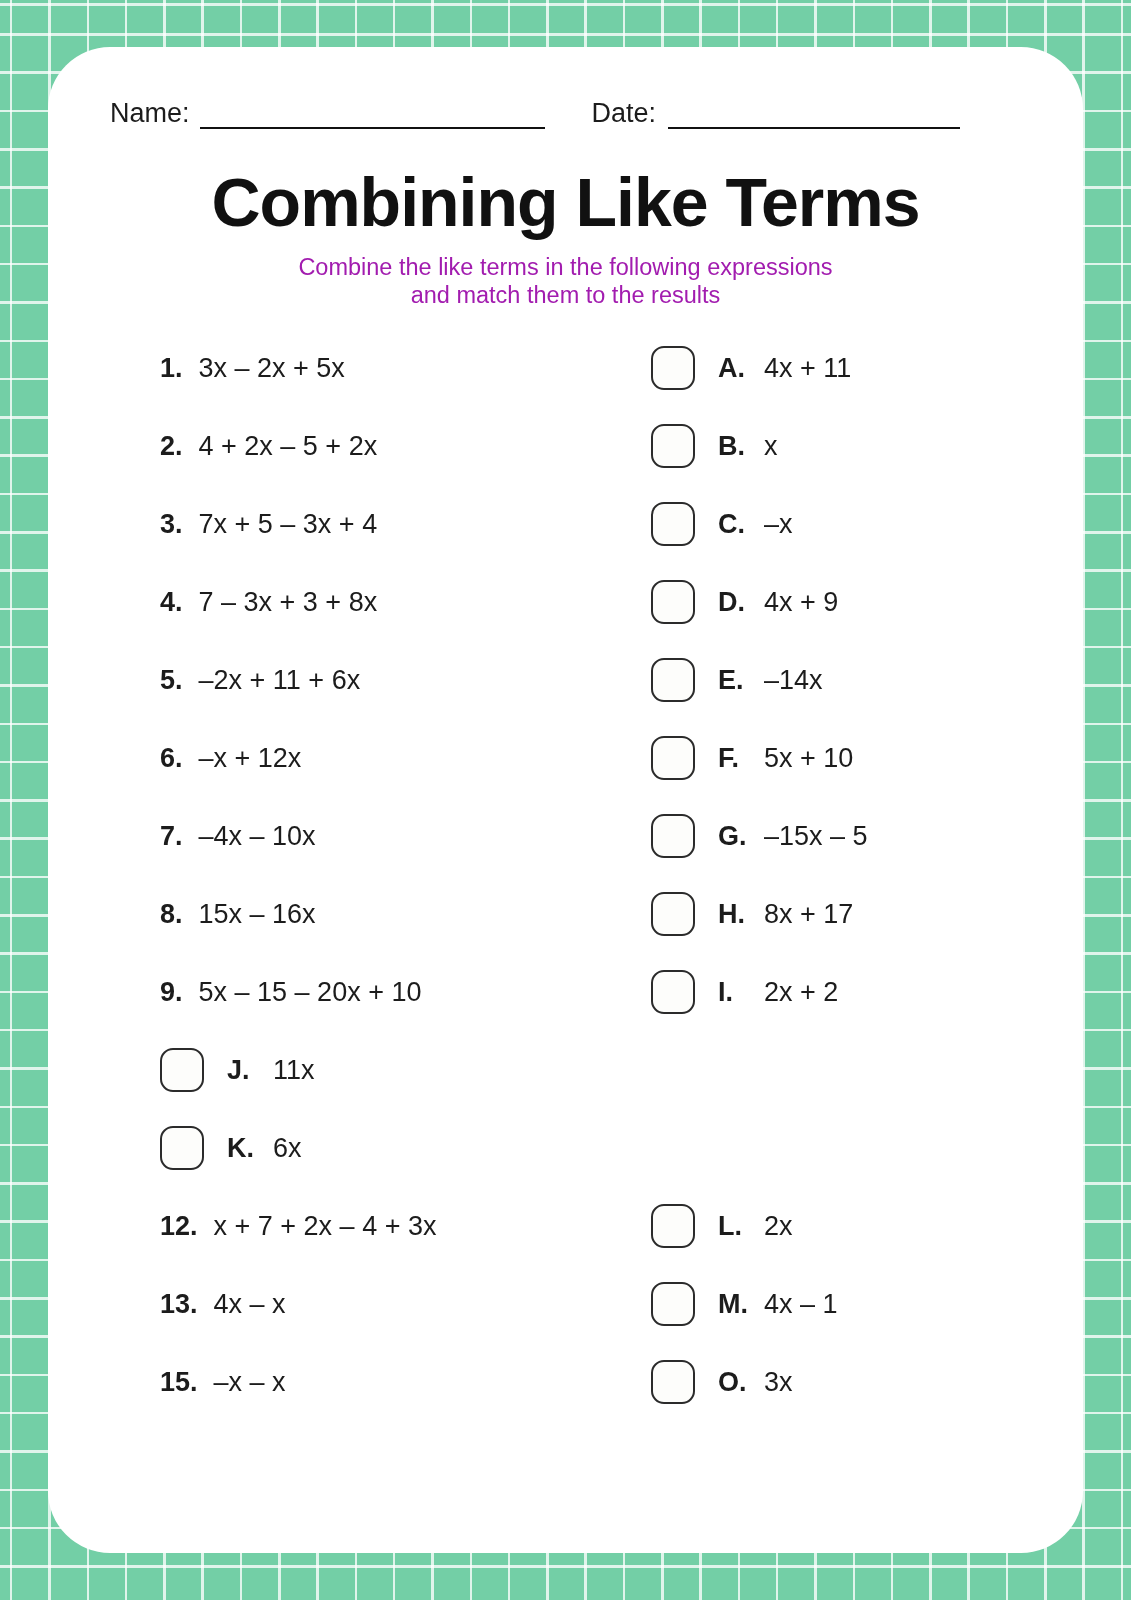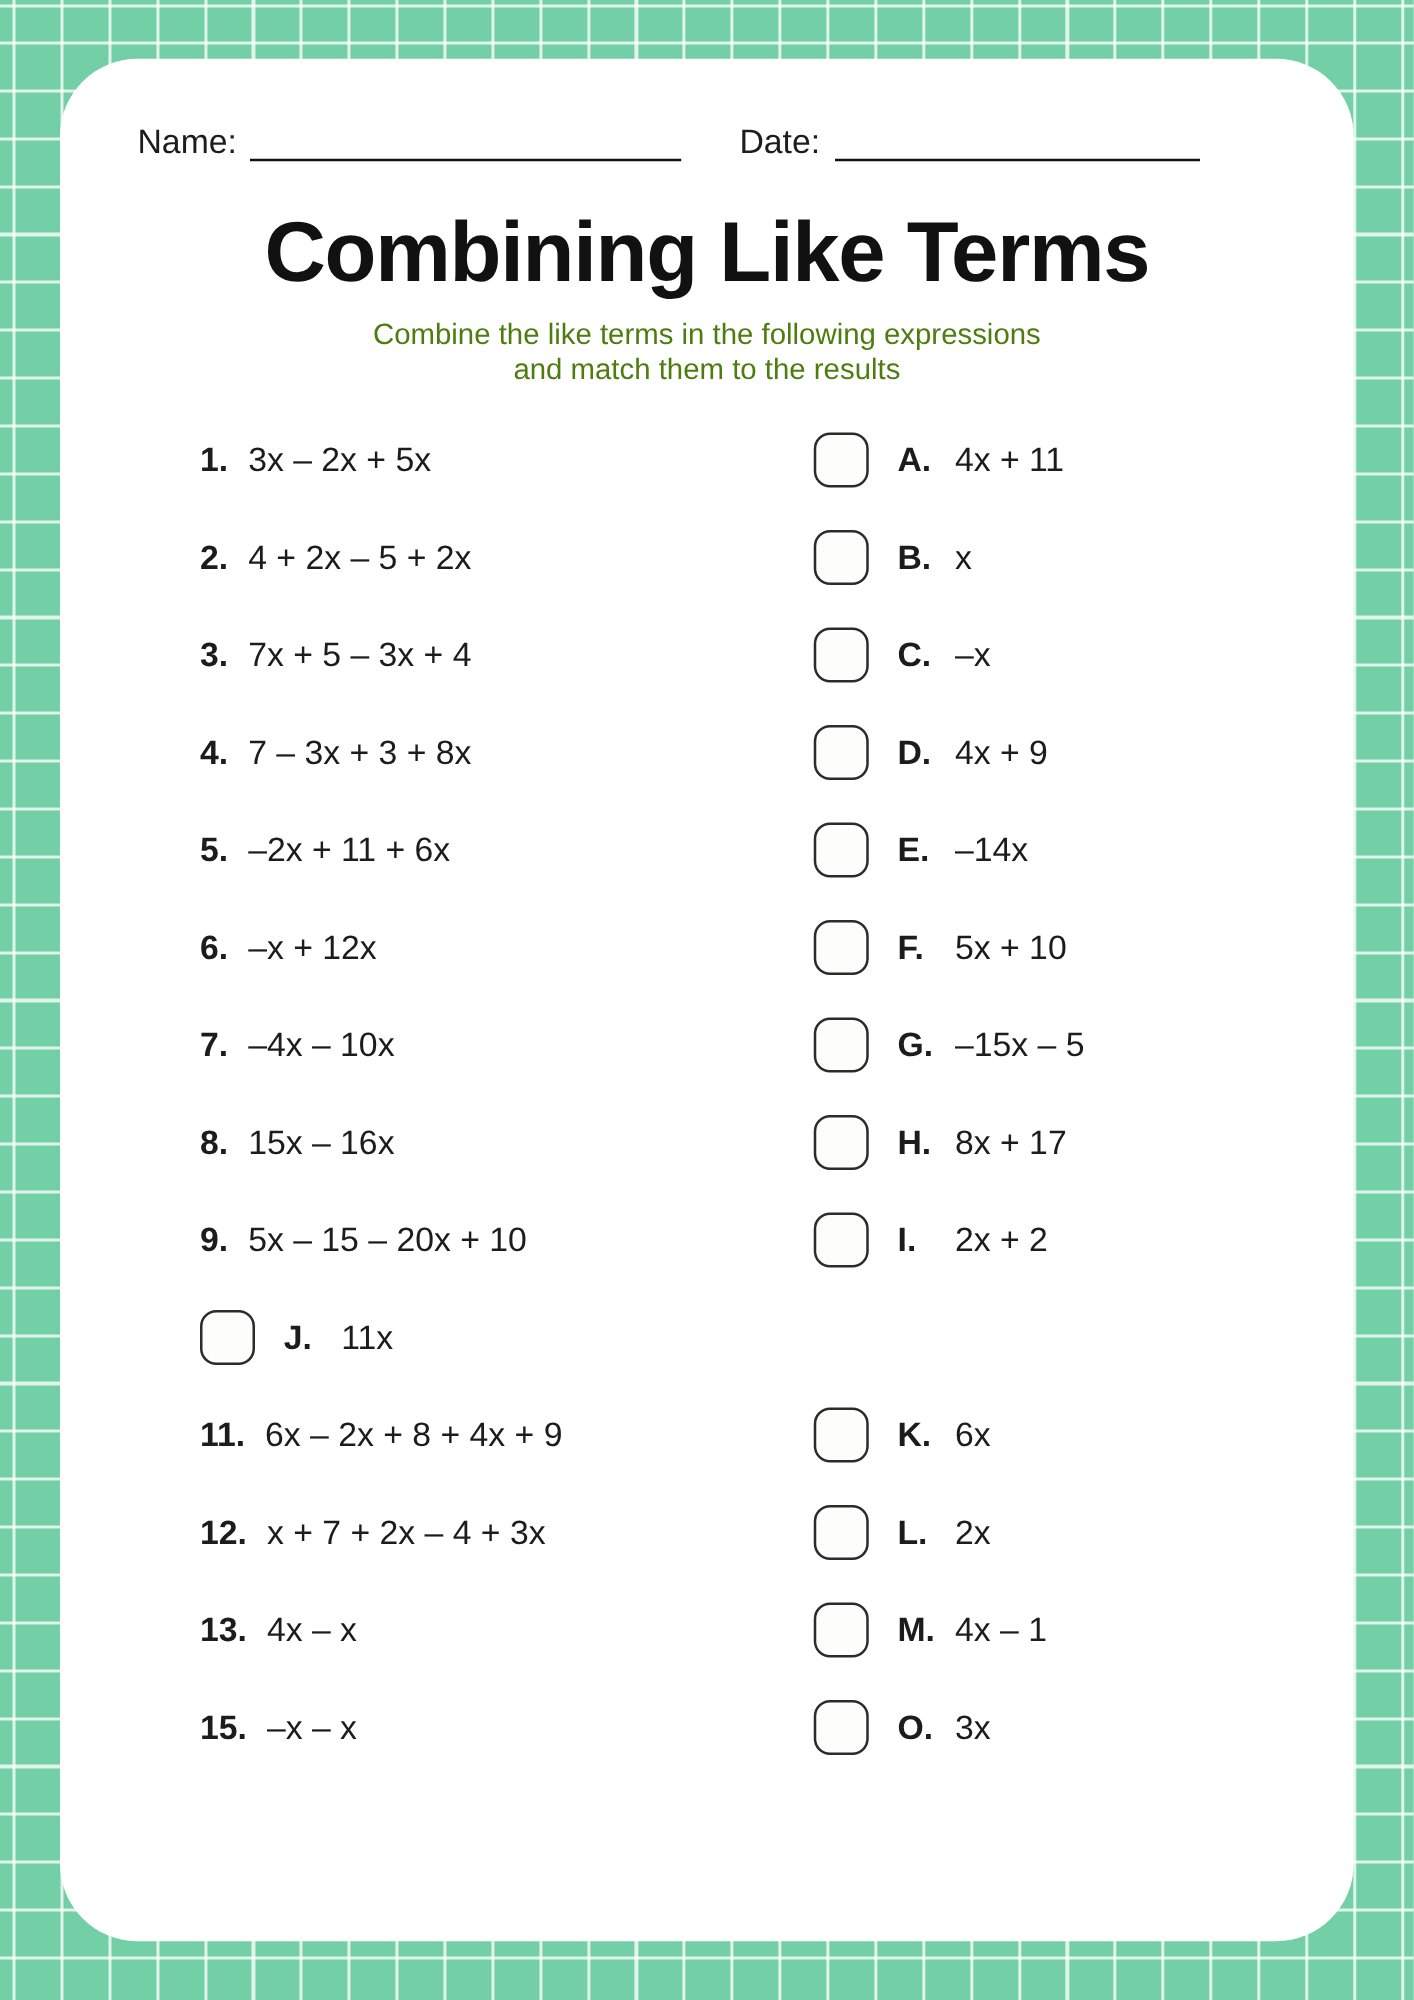--- a/index.html
+++ b/index.html
@@ -20,21 +20,21 @@
   .flabel { font-size:27px; color:#1c1c1c; white-space:nowrap; }
   .wline { display:inline-block; border-bottom:2.5px solid #111; height:30px; margin-left:10px; }
   .wline-name { width:345px; }
   .wline-date { width:292px; margin-left:12px; }
   .date-group { margin-left:47px; display:flex; align-items:flex-end; }
   .name-group { display:flex; align-items:flex-end; }
   .title {
     margin:34px 0 0 0; text-align:center; font-size:68px; font-weight:800;
     letter-spacing:-1px; color:#111; line-height:1.05;
   }
-  .subtitle { margin-top:15px; text-align:center; font-size:23.5px; line-height:28px; color:#4d7c0f; }
+  .subtitle { margin-top:15px; text-align:center; font-size:23.5px; line-height:28px; color:#a21caf; }
   .subtitle span { display:block; }
   .rows { margin:20px 50px 0 112px; }
   .row { display:grid; grid-template-columns:491px 1fr; align-items:center; height:78px; }
   .prob { display:flex; align-items:center; font-size:27px; }
   .prob .num { font-weight:700; margin-right:16px; }
   .ans { display:flex; align-items:center; font-size:27px; }
   .box {
     width:44px; height:44px; flex:0 0 44px; box-sizing:border-box;
     border:2.5px solid #2b2b2b; border-radius:13px; background:#fdfdfb; margin-right:23px;
   }
@@ -176,24 +176,20 @@
 
     <div class="row">
       <div class="ans">
         <span class="box"></span>
         <span class="letter">J.</span>
         <span class="expr">11x</span>
       </div>
     </div>
 
     <div class="row">
-      <div class="prob">
-        <span class="num">11.</span>
-        <span class="expr">6x – 2x + 8 + 4x + 9</span>
-      </div>
       <div class="ans">
         <span class="box"></span>
         <span class="letter">K.</span>
         <span class="expr">6x</span>
       </div>
     </div>
 
     <div class="row">
       <div class="prob">
         <span class="num">12.</span>

